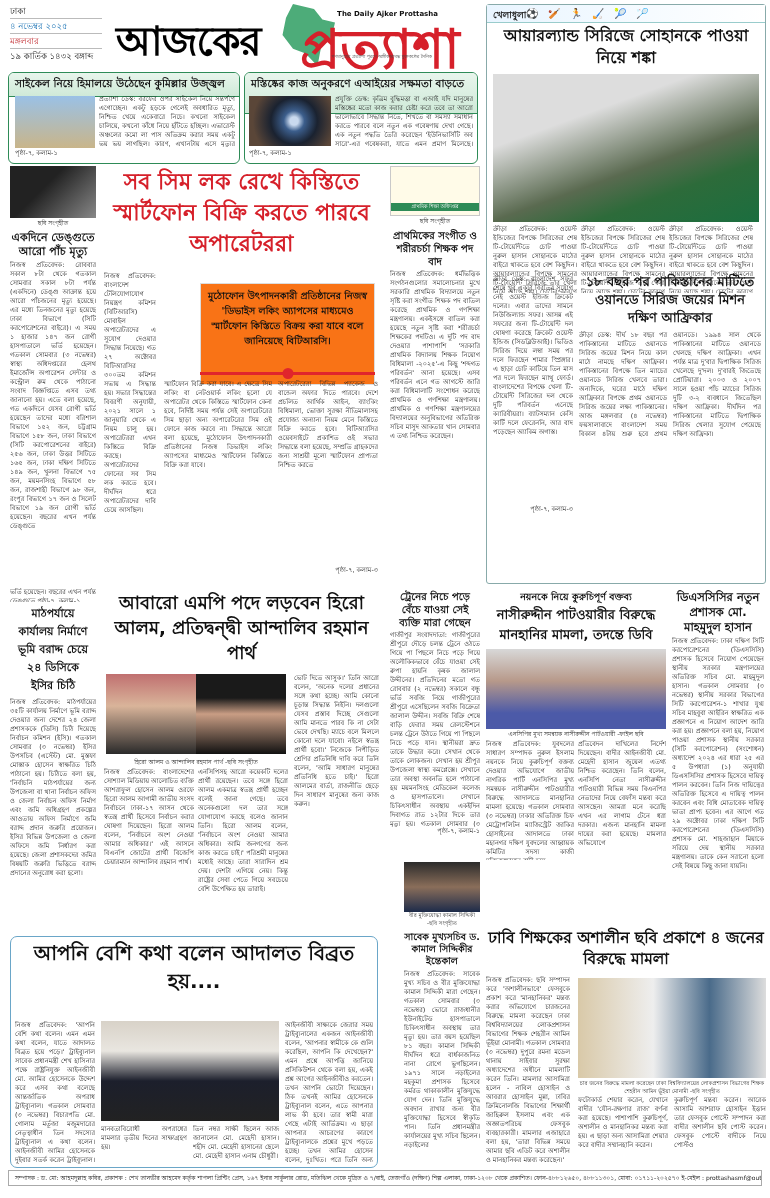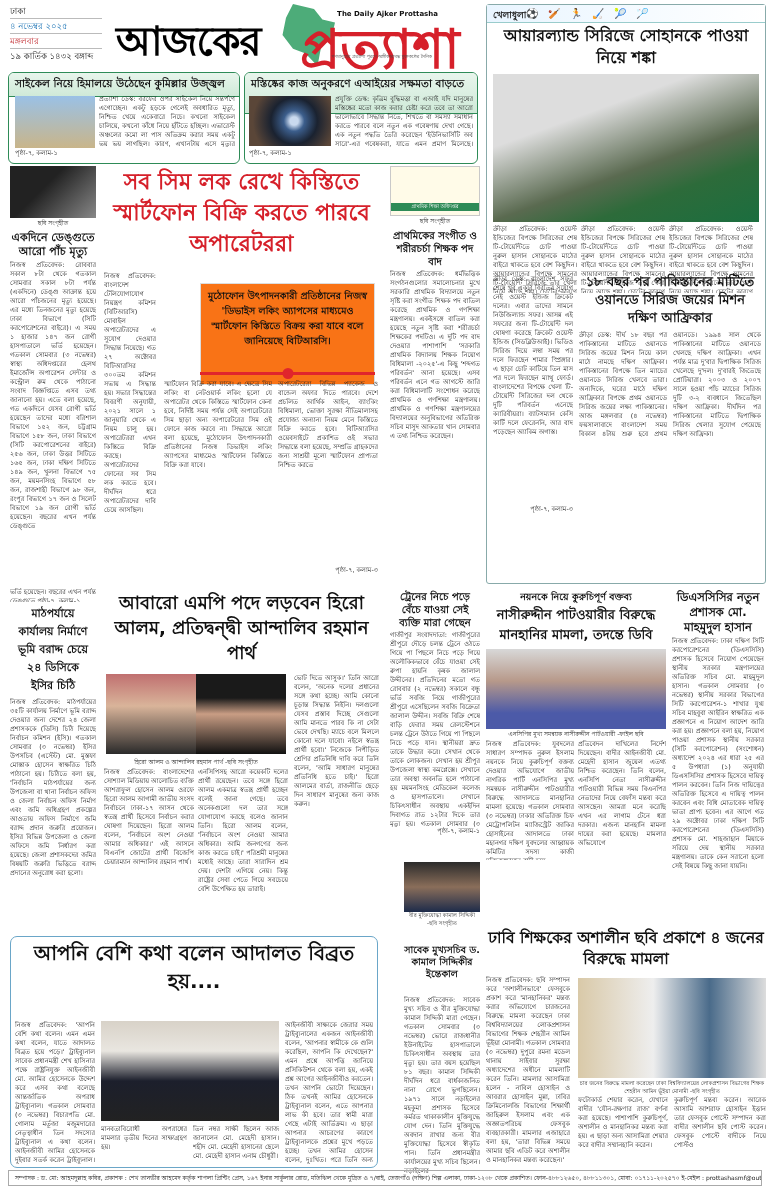--- a/index.html
+++ b/index.html
@@ -129,21 +129,21 @@
 
 <div class="abs" style="left:390px;top:590px;width:90px;height:245px">
   <div class="hd" style="font-size:10px;line-height:13px">ট্রেনের নিচে পড়ে বেঁচে যাওয়া সেই ব্যক্তি মারা গেছেন</div>
   <div class="t" style="height:196px;margin-top:2px">গাজীপুর সংবাদদাতা: গাজীপুরের শ্রীপুরে দৌড়ে চলন্ত ট্রেনে ওঠতে গিয়ে পা পিছলে নিচে পড়ে গিয়ে অলৌকিকভাবে বেঁচে যাওয়া সেই রুপা হায়নি কৃষক জালাল উদ্দীনের। প্রতিদিনের মতো গত রোববার (২ নভেম্বর) সকালে বন্ধু ভর্তি সবজি নিয়ে গাজীপুরের শ্রীপুরে এসেছিলেন সবজি বিক্রেতা জালাল উদ্দীন। সবজি বিক্রি শেষে বাড়ি ফেরার সময় রেলস্টেশনে চলন্ত ট্রেনে উঠতে গিয়ে পা পিছলে নিচে পড়ে যান। স্থানীয়রা দ্রুত তাকে উদ্ধার করে। সেখান থেকে তাকে লোকজন। সেখান হয় শ্রীপুর উপজেলা স্বাস্থ্য কমপ্লেক্সে। সেখানে তার অবস্থা অবনতি হলে পাঠানো হয় ময়মনসিংহ মেডিকেল কলেজ ও হাসপাতালে। সেখানে চিকিৎসাধীন অবস্থায় একইদিন দিবাগত রাত ১২টার দিকে তার মৃত্যু হয়। গতকাল সোমবার (৩ নভেম্বর)</div>
   <div class="t" style="text-align:right">পৃষ্ঠা-৭, কলাম-১</div>
 </div>
 
 <div class="abs" style="left:404px;top:862px;width:76px;height:310px">
   <div class="img" style="height:50px;background:linear-gradient(#2b2b2b,#8a6e5a 50%,#1d2b4a)"></div>
   <div class="cap" style="font-size:5.5px">বীর মুক্তিযোদ্ধা কামাল সিদ্দিকী -ছবি সংগৃহীত</div>
-  <div class="hd" style="font-size:9.5px;line-height:12px;margin:16px 0">সাবেক মুখ্যসচিব ড. কামাল সিদ্দিকীর ইন্তেকাল</div>
+  <div class="hd" style="font-size:9.5px;line-height:12px;margin:3px 0">সাবেক মুখ্যসচিব ড. কামাল সিদ্দিকীর ইন্তেকাল</div>
   <div class="t" style="height:210px">নিজস্ব প্রতিবেদক: সাবেক মুখ্য সচিব ও বীর মুক্তিযোদ্ধা কামাল সিদ্দিকী মারা গেছেন। গতকাল সোমবার (৩ নভেম্বর) ভোরে রাজধানীর ইউনাইটেড হাসপাতালে চিকিৎসাধীন অবস্থায় তার মৃত্যু হয়। তার বয়স হয়েছিল ৮১ বছর। কামাল সিদ্দিকী দীর্ঘদিন ধরে বার্ধক্যজনিত নানা রোগে ভুগছিলেন। ১৯৭১ সালে নড়াইলের মহকুমা প্রশাসক হিসেবে কর্মরত থাকাকালীন মুক্তিযুদ্ধে যোগ দেন। তিনি মুক্তিযুদ্ধে অবদান রাখার জন্য বীর মুক্তিযোদ্ধা হিসেবে স্বীকৃতি পান। তিনি প্রধানমন্ত্রীর কার্যালয়ের মুখ্য সচিব ছিলেন। নড়াইলের</div>
 </div>
 
 <div class="abs" style="left:486px;top:590px;width:180px;height:330px">
   <div class="hd" style="font-size:9.5px">নয়নকে নিয়ে কুরুচিপূর্ণ বক্তব্য</div>
   <div class="hd" style="font-size:13px;line-height:20px">নাসীরুদ্দীন পাটওয়ারীর বিরুদ্ধে মানহানির মামলা, তদন্তে ডিবি</div>
   <div class="img" style="margin-top:4px;height:80px;background:linear-gradient(#d8d8d8,#b7998a 40%,#4c5aa8 80%)"></div>
   <div class="cap">এনসিপির মুখ্য সমন্বয়ক নাসীরুদ্দীন পাটওয়ারী -ফাইল ছবি</div>
   <div style="display:flex;gap:4px">
     <div class="t" style="width:88px;height:120px">নিজস্ব প্রতিবেদক: যুবদলের সাধারণ সম্পাদক নুরুল ইসলাম নয়নকে নিয়ে কুরুচিপূর্ণ বক্তব্য দেওয়ার অভিযোগে জাতীয় নাগরিক পার্টি এনসিপির মুখ্য সমন্বয়ক নাসীরুদ্দীন পাটওয়ারীর বিরুদ্ধে আদালতে মানহানির মামলা হয়েছে। গতকাল সোমবার (৩ নভেম্বর) ঢাকার অতিরিক্ত চিফ মেট্রোপলিটন ম্যাজিস্ট্রেট জাকির হোসাইনের আদালতে ঢাকা মহানগর দক্ষিণ যুবদলের আহ্বায়ক কমিটির সদস্য কাজী মুক্তিরুজ্জামান বাদী হয়ে</div>

